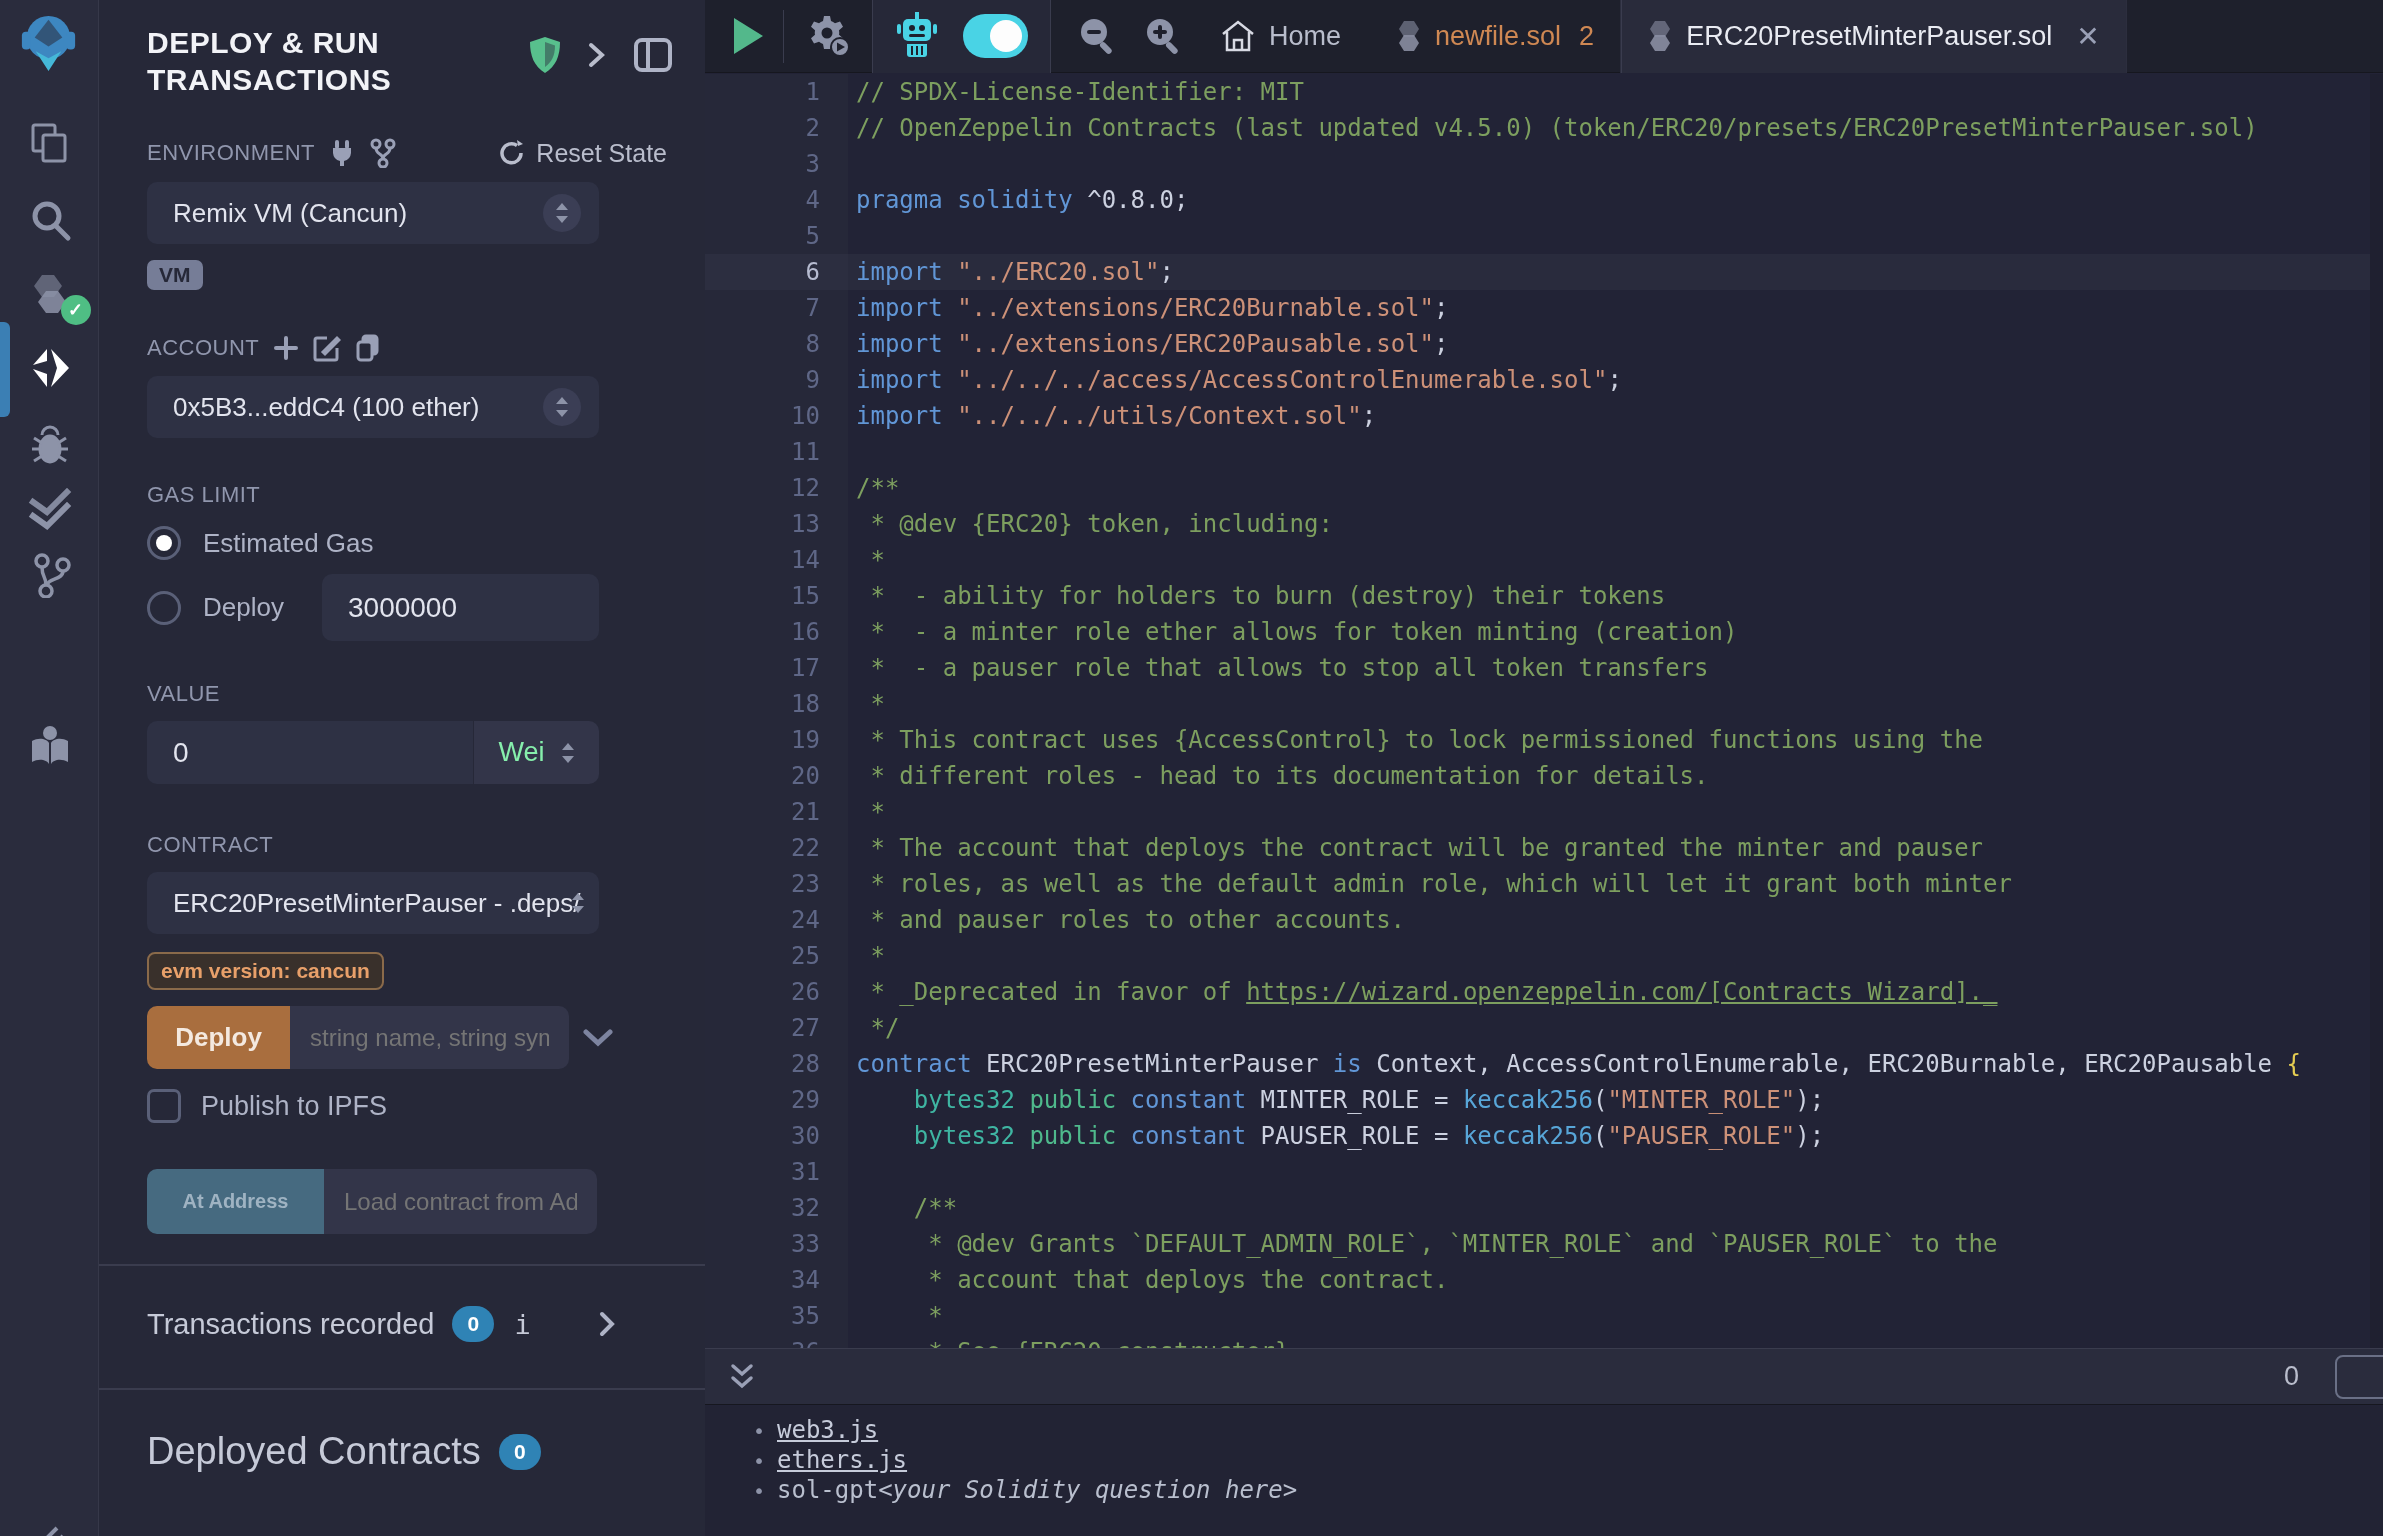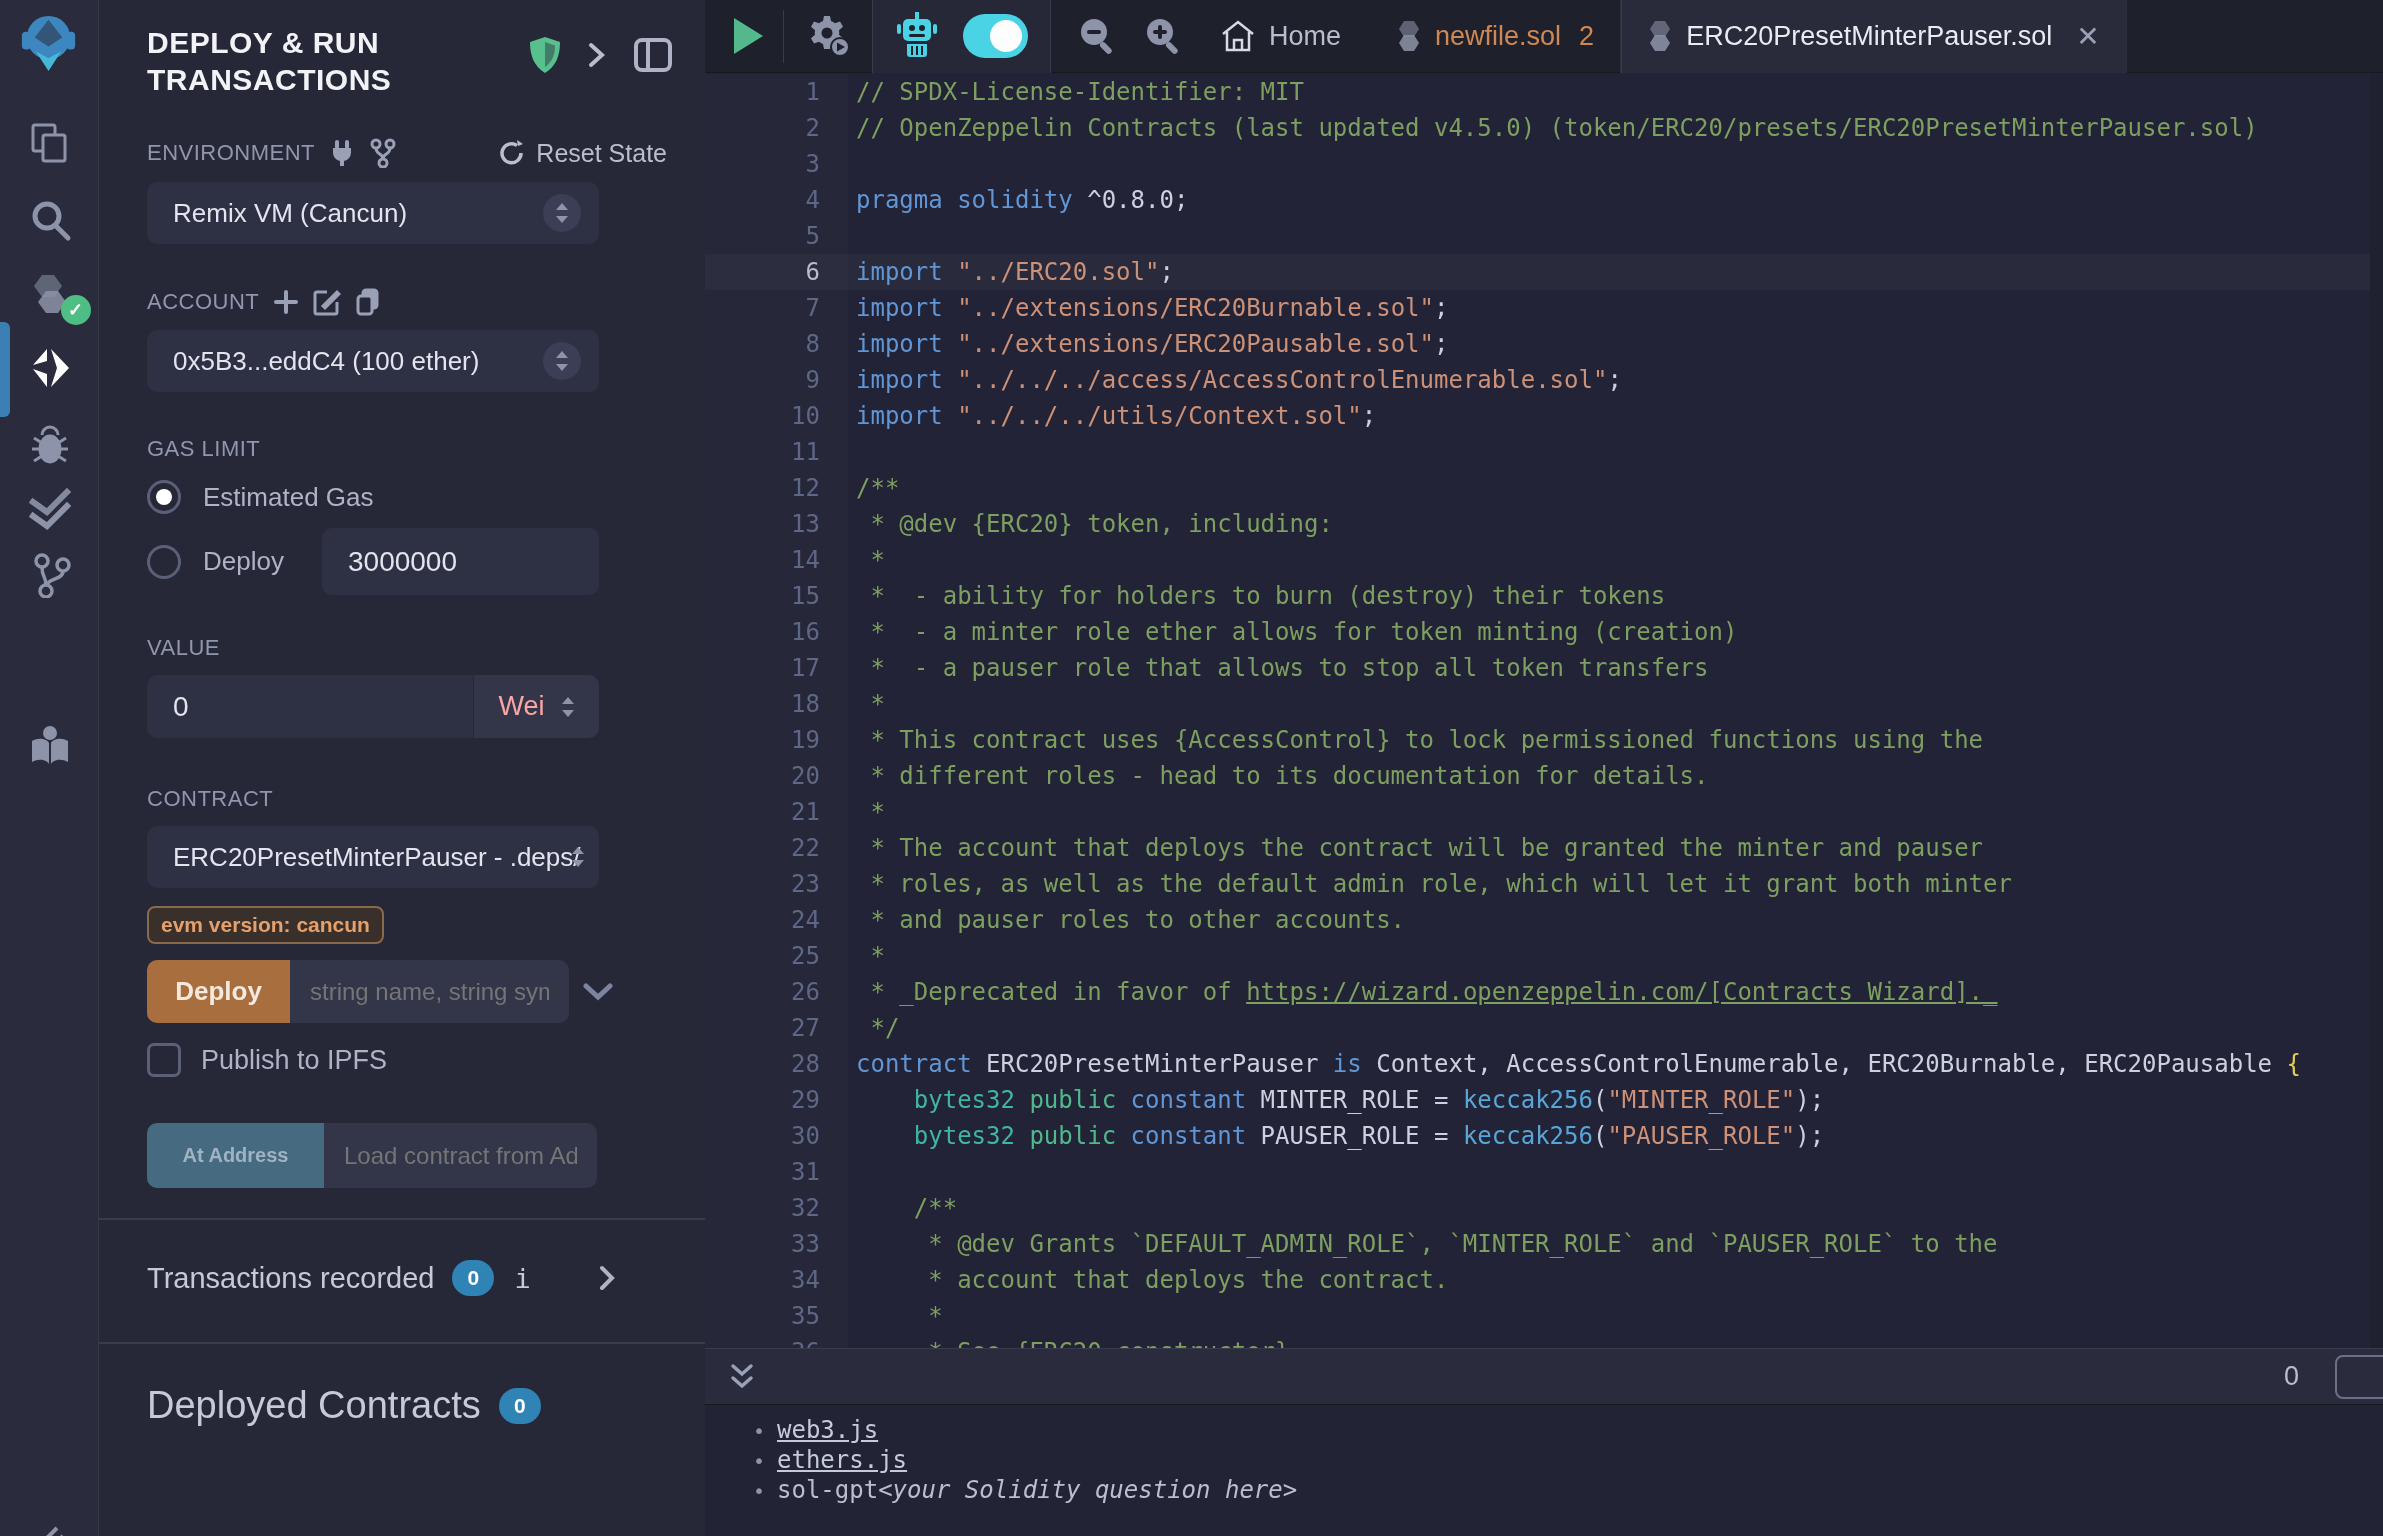--- a/index.html
+++ b/index.html
@@ -57,21 +57,21 @@
   .gas-custom { display:flex; align-items:center; margin-top:14px; }
   .gas-input { margin-left:auto; width:277px; height:67px; background:#2e3144;
     border:none; border-radius:10px; color:#e2e4ee; font-size:28px; padding:0 26px;
     font-family:"Liberation Sans", sans-serif; }
   .value-wrap { margin-top:14px; display:flex; width:452px; }
   .value-input { width:326px; height:63px; background:#2e3144; border:none;
     border-radius:10px 0 0 10px; color:#e2e4ee; font-size:28px; padding:0 26px;
     font-family:"Liberation Sans", sans-serif; }
   .unit-box { width:127px; height:63px; background:#333549; border-radius:0 10px 10px 0;
     display:flex; align-items:center; justify-content:center; gap:16px;
-    font-size:27px; color:#fca5a5; border-left:1px solid #262838; }
+    font-size:27px; color:#86efac; border-left:1px solid #262838; }
   .evm-badge { margin-top:18px; display:inline-block; font-size:21px; font-weight:bold;
     color:#e8a06a; background:#39302b; border:2px solid #8a6a4a; border-radius:8px;
     padding:5px 12px; }
   .deploy-row { margin-top:16px; display:flex; align-items:center; }
   .deploy-btn { width:143px; height:63px; background:#a96e3e; color:#f4e9e0;
     border:none; border-radius:10px 0 0 10px; font-size:26px; font-weight:bold;
     cursor:pointer; font-family:"Liberation Sans", sans-serif; }
   .deploy-input { width:279px; height:63px; background:#333549; border:none;
     border-radius:0 10px 10px 0; color:#8d93a8; font-size:24px; padding:0 20px;
     font-family:"Liberation Sans", sans-serif; }
@@ -304,20 +304,21 @@
       </div>
       <div class="select">
         <span>Remix VM (Cancun)</span>
         <span class="sel-circle">
           <svg width="16" height="22" viewBox="0 0 16 22" fill="#8d93a8">
             <path d="M8 1 L14 8 H2 Z"></path>
               <path d="M8 21 L2 14 H14 Z"></path>
           </svg>
         </span>
       </div>
+      <div><span class="vm-badge">VM</span></div>
 
       <div class="sec-label acct-row">
         <span>ACCOUNT</span>
         <span class="icon-btn">
           <svg width="26" height="26" viewBox="0 0 26 26" stroke="currentColor" stroke-width="4" stroke-linecap="round">
             <line x1="13" y1="3" x2="13" y2="23"></line>
               <line x1="3" y1="13" x2="23" y2="13"></line>
           </svg>
         </span>
         <span class="icon-btn">

